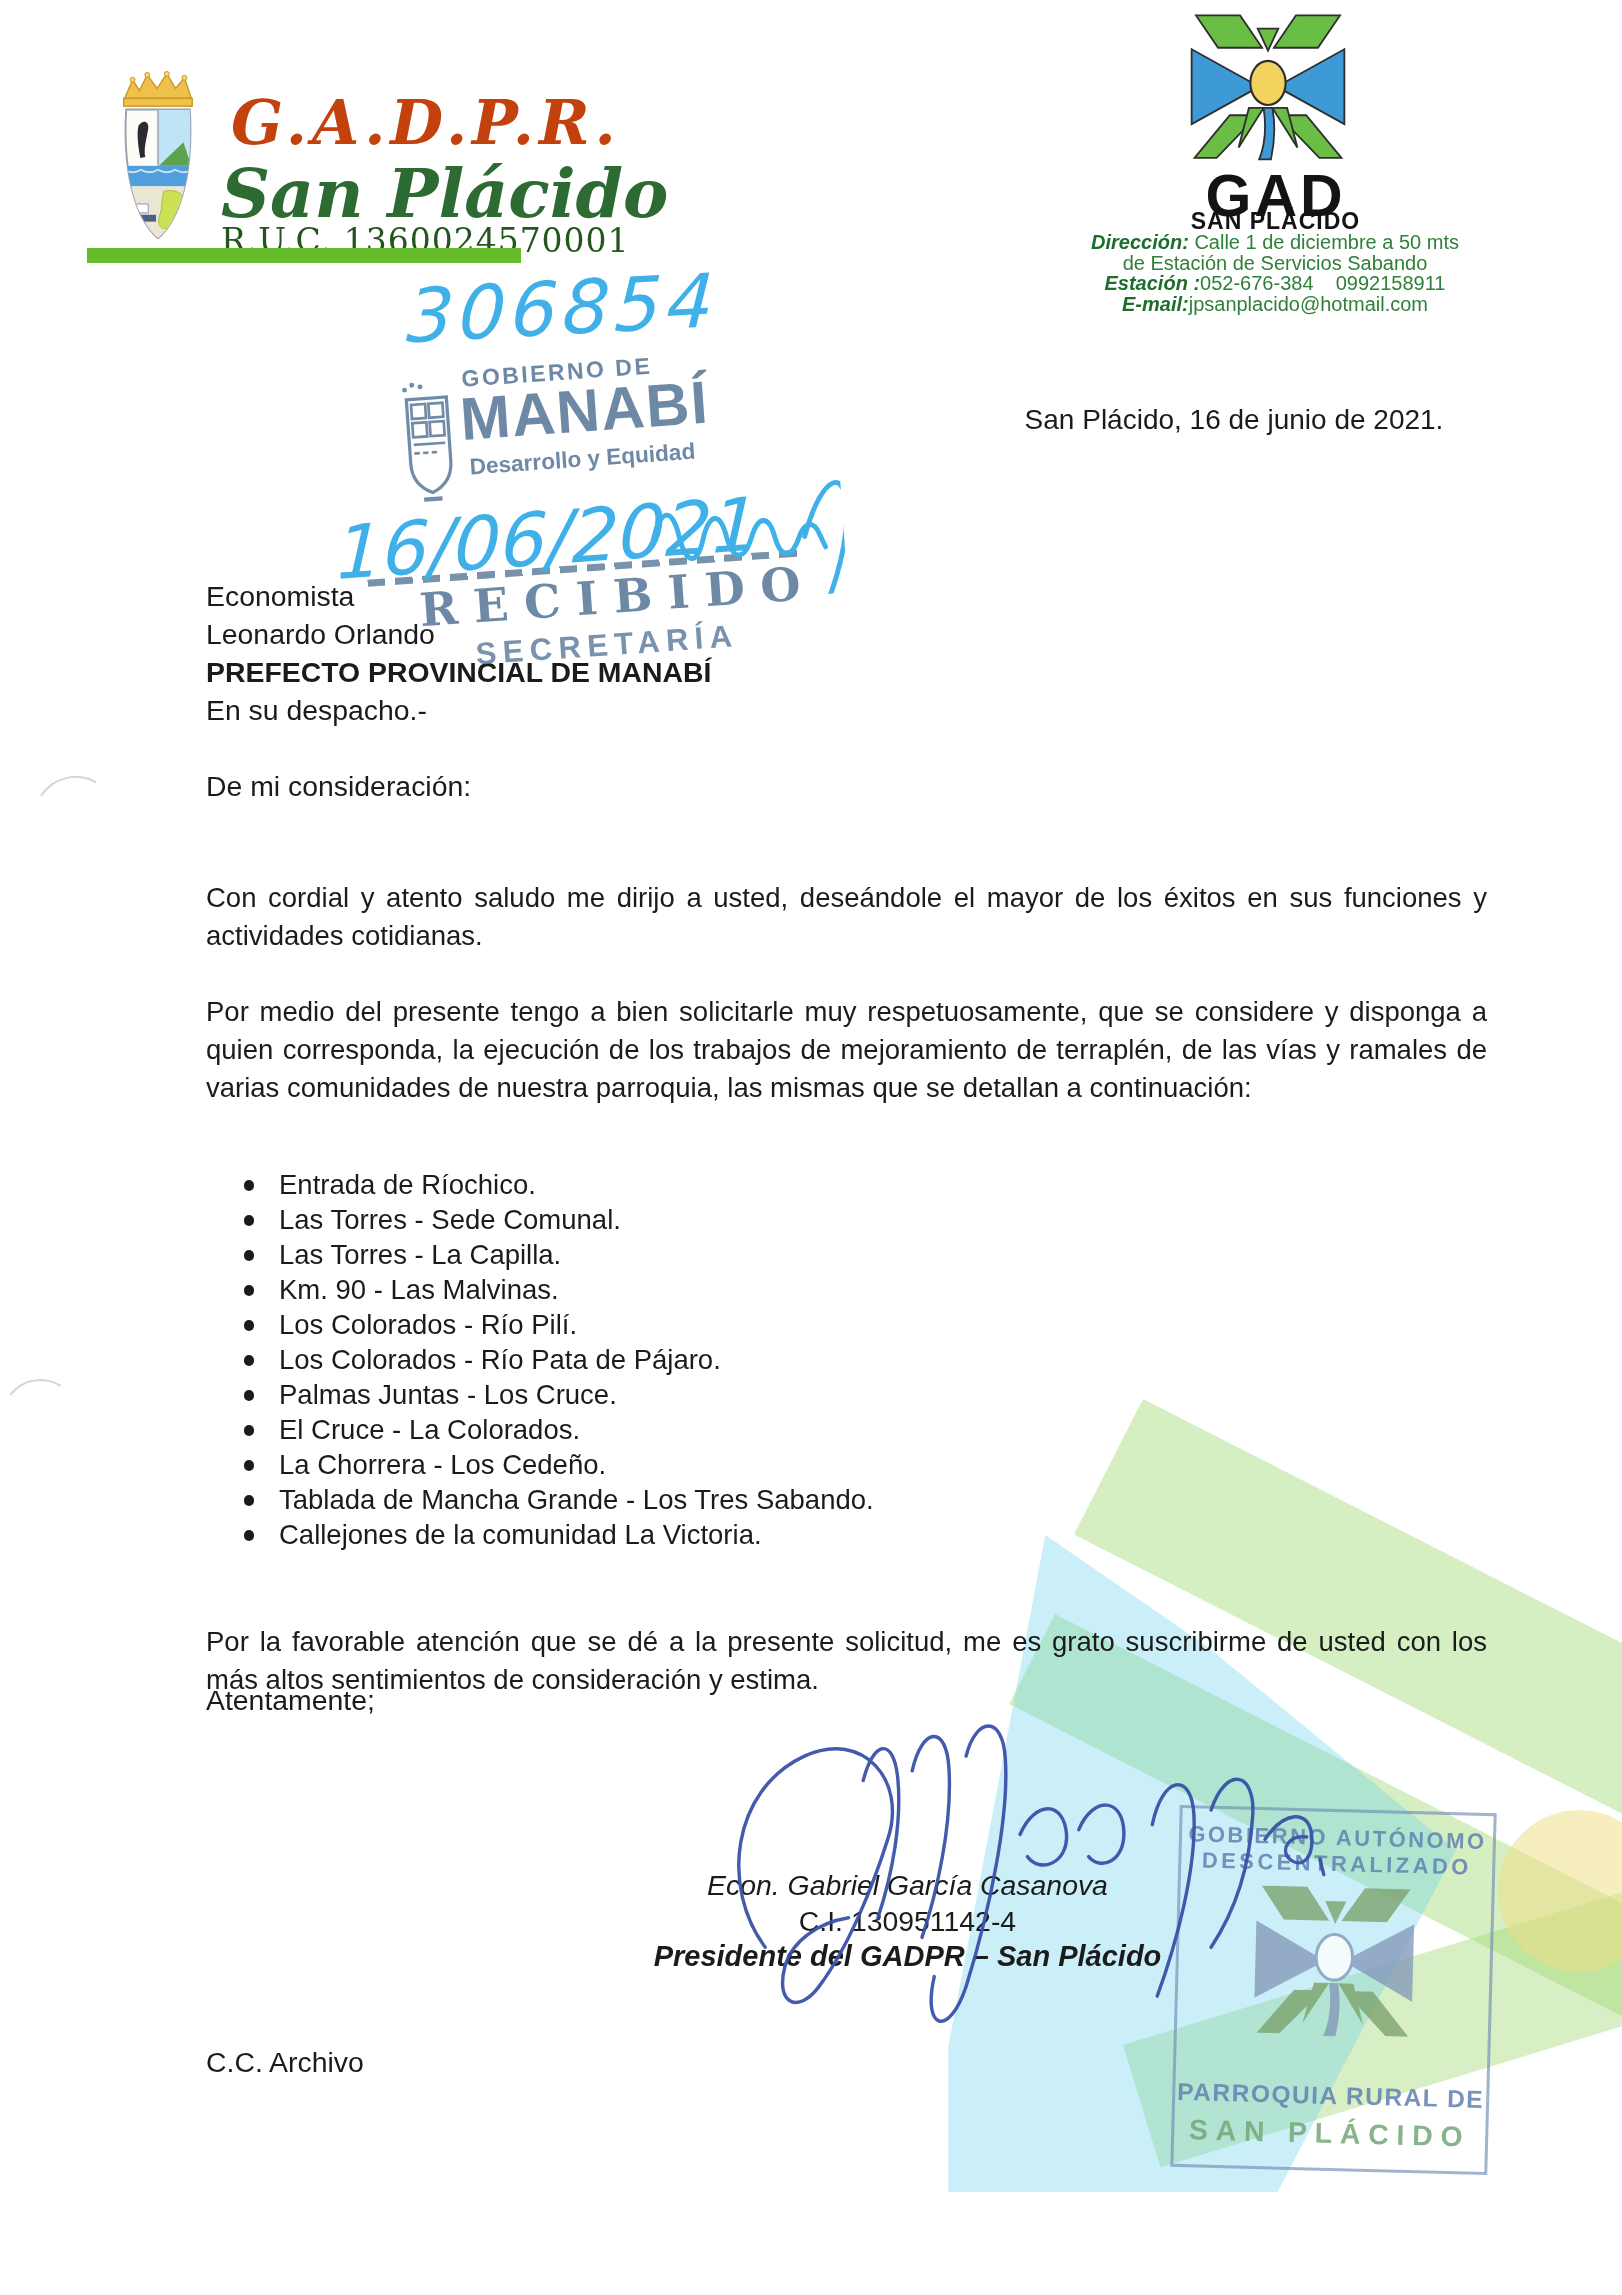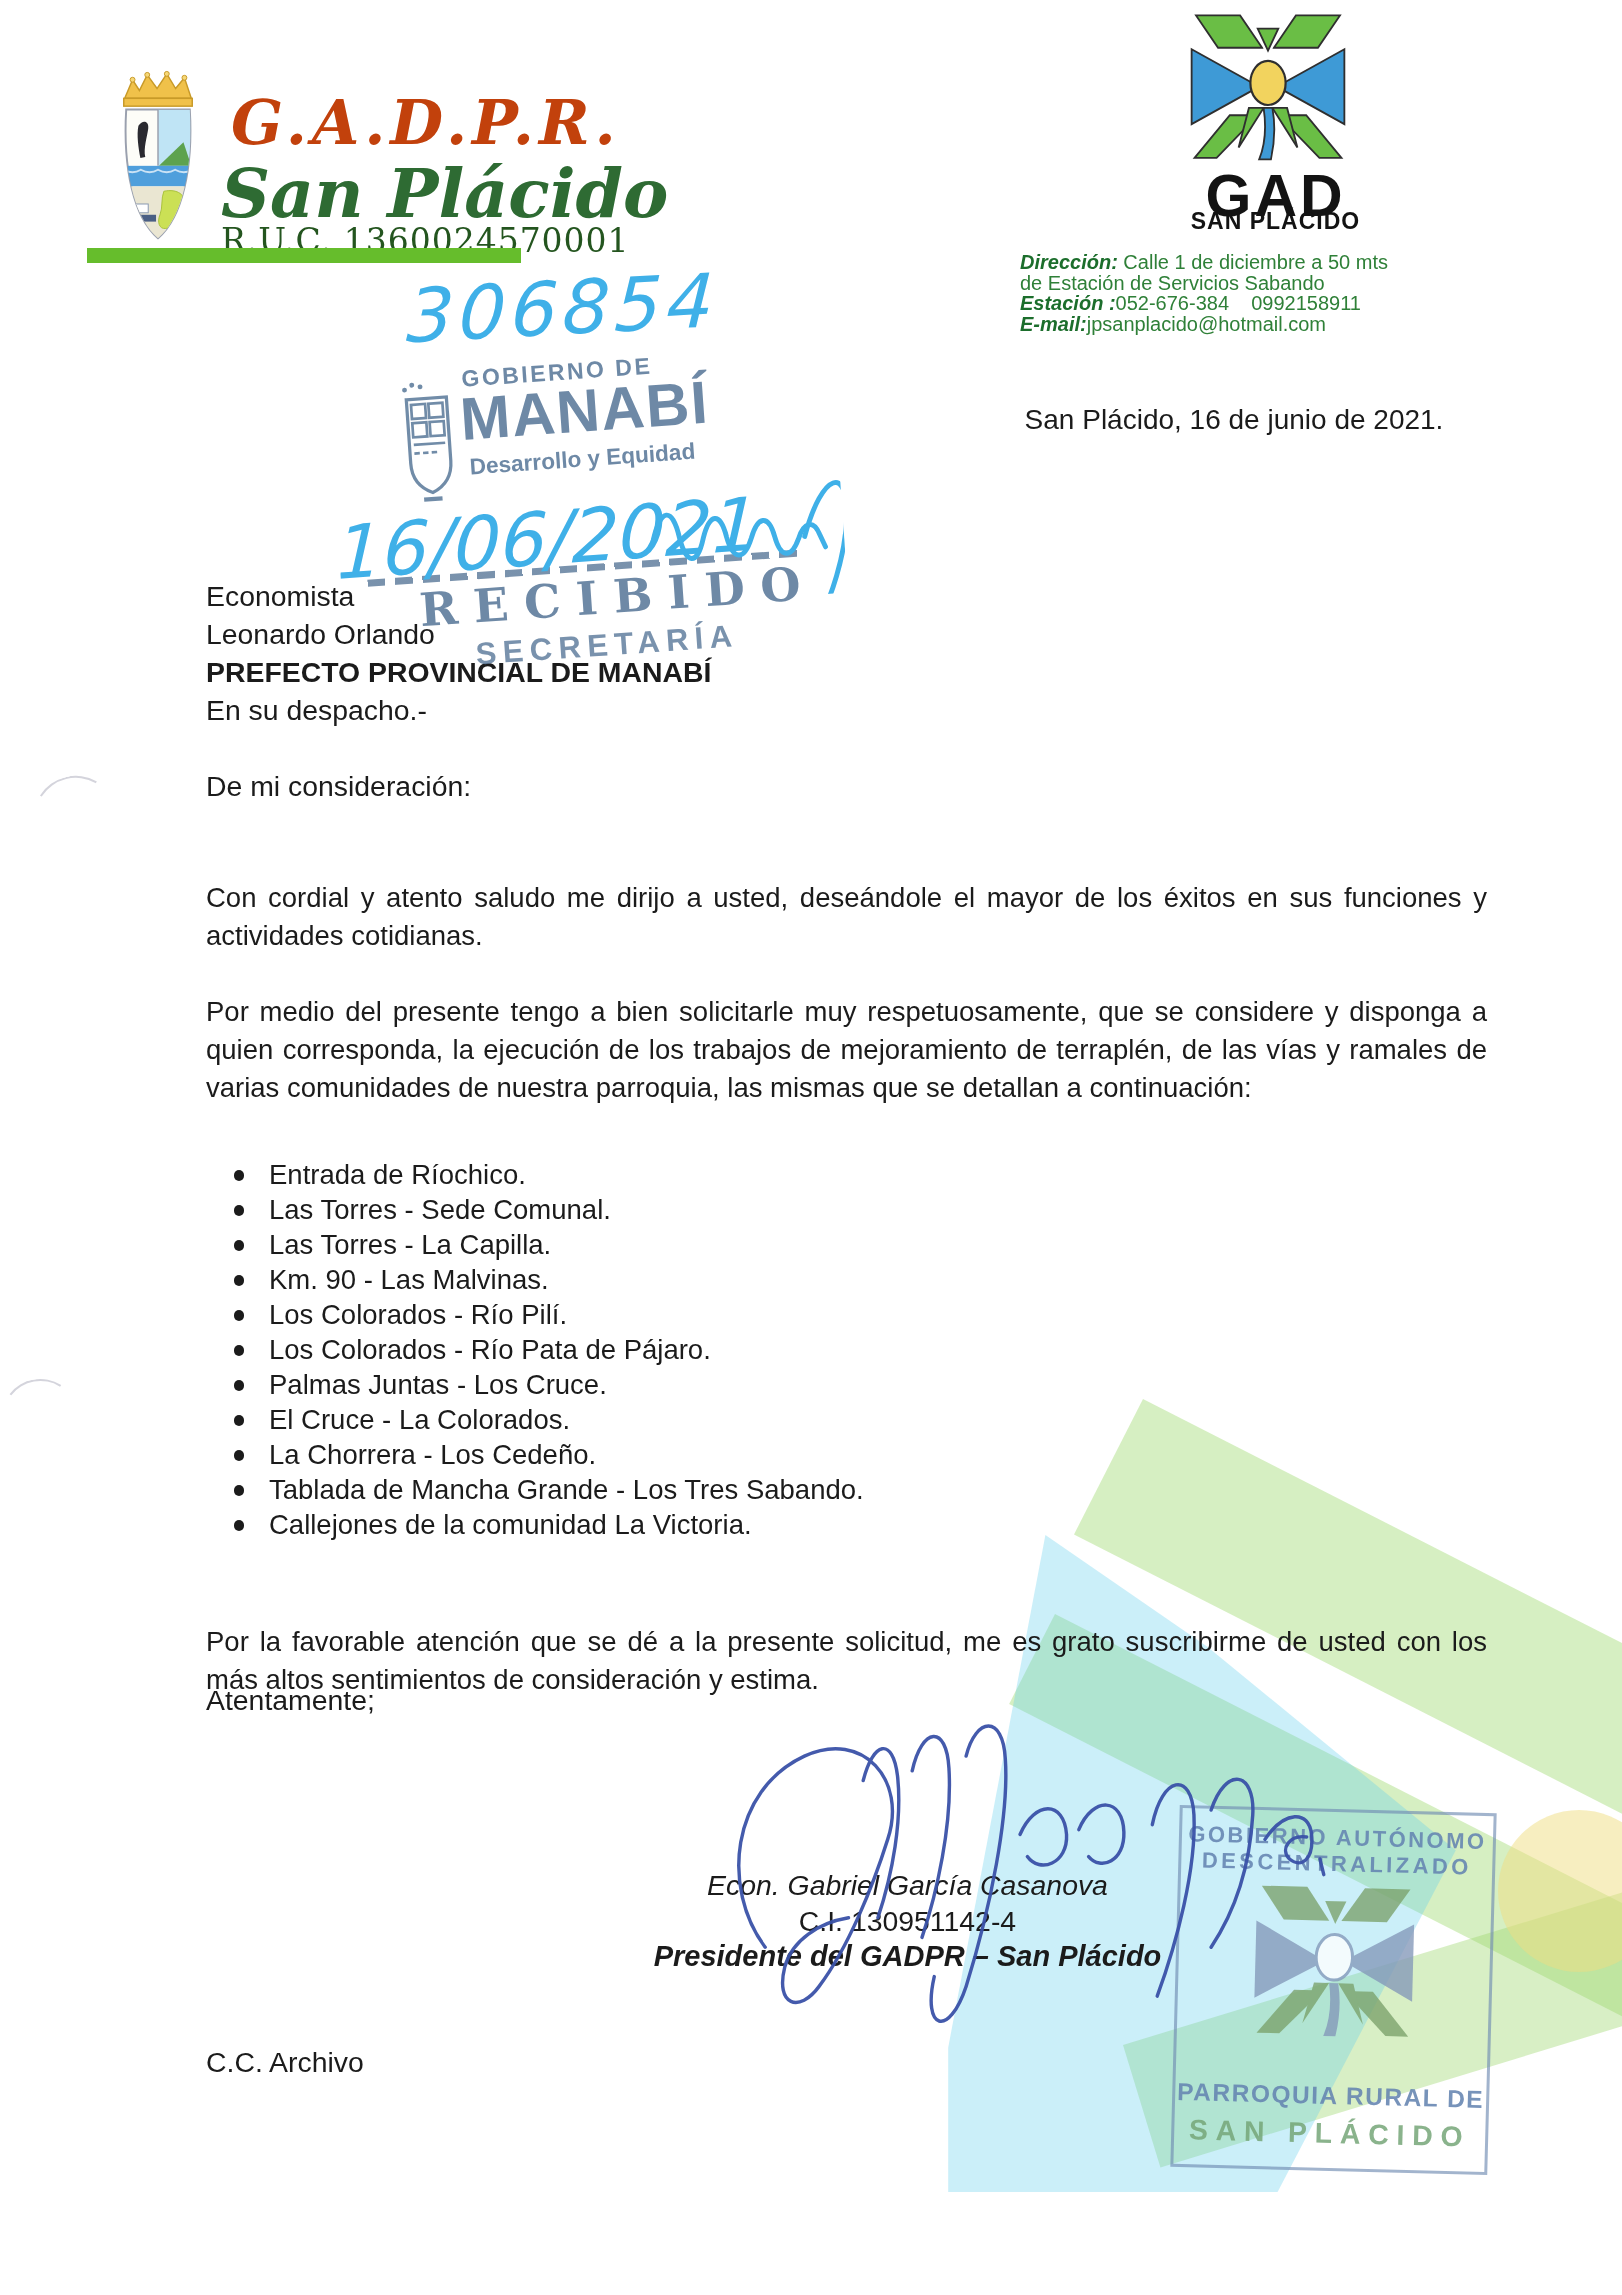--- a/index.html
+++ b/index.html
@@ -33,21 +33,21 @@
     font-size:33px;letter-spacing:1px;color:#24551f;z-index:2;}
   .green-bar{left:87px;top:248px;width:434px;height:14.7px;background:#66bd2c;z-index:2;}
   .escudo{left:109px;top:68px;z-index:2;}
 
   
   .gad-logo{left:1187px;top:10.8px;z-index:2;}
   .gad-word{left:1143px;top:162px;width:265px;text-align:center;font-size:59px;font-weight:900;
     letter-spacing:2.9px;color:#131313;z-index:2;}
   .gad-sub{left:1143px;top:208px;width:265px;text-align:center;font-size:23px;font-weight:800;
     letter-spacing:1px;color:#131313;z-index:2;}
-  .contact{left:1020px;top:252px;width:510px;z-index:2;color:#2f8038;font-size:20px;line-height:20.6px;}
+  .contact{left:1020px;top:232px;width:510px;text-align:center;z-index:2;color:#2f8038;font-size:20px;line-height:20.6px;}
   .contact .lbl{font-weight:bold;font-style:italic;color:#1c6e2c;}
   .contact .ln{white-space:pre-wrap;}
 
   
   .rstamp{left:343px;top:361px;width:500px;height:343px;transform:rotate(-4deg);transform-origin:top left;
     z-index:3;color:rgba(98,127,158,.92);}
   .rstamp .gob{position:absolute;left:117px;top:12.8px;font-size:23px;font-weight:bold;letter-spacing:2.5px;}
   .rstamp .manabi{position:absolute;left:113px;top:32px;font-size:60px;font-weight:900;letter-spacing:1.5px;}
   .rstamp .tagline{position:absolute;left:119px;top:102px;font-size:22.6px;font-weight:bold;}
   .rstamp .dash{position:absolute;left:8.8px;top:220px;width:437px;height:7.4px;
@@ -66,21 +66,21 @@
   .dateline{left:981px;top:401px;width:506px;text-align:center;font-size:28px;line-height:38px;z-index:2;}
 
   
   .blk{left:206px;width:1281px;z-index:2;}
   .recipient{top:577px;font-size:28.4px;line-height:38px;}
   .recipient .bold{font-weight:bold;}
   .salutation{top:770px;font-size:28.4px;}
   .para{font-size:27.5px;line-height:38px;text-align:justify;}
   .p1{top:851px;}
   .p2{top:965px;}
-  .bullets{top:1153px;margin:4px;padding:0;list-style:none;font-size:27.5px;line-height:35px;}
+  .bullets{top:1153px;margin:14px;padding:0;list-style:none;font-size:27.5px;line-height:35px;}
   .bullets li{position:relative;padding-left:59px;}
   .bullets li::before{content:"";position:absolute;left:23.5px;top:12.8px;width:10.8px;height:10.8px;border-radius:50%;background:#1b1b1b;}
   .closing{top:1595px;}
   .farewell{top:1684px;font-size:28.4px;}
 
   
   .sigblock{left:564px;width:687px;text-align:center;z-index:2;}
   .sig-name{top:1869px;font-size:28.4px;font-style:italic;}
   .sig-ci{top:1905px;font-size:28.4px;}
   .sig-role{top:1940px;font-size:29px;font-weight:bold;font-style:italic;}

